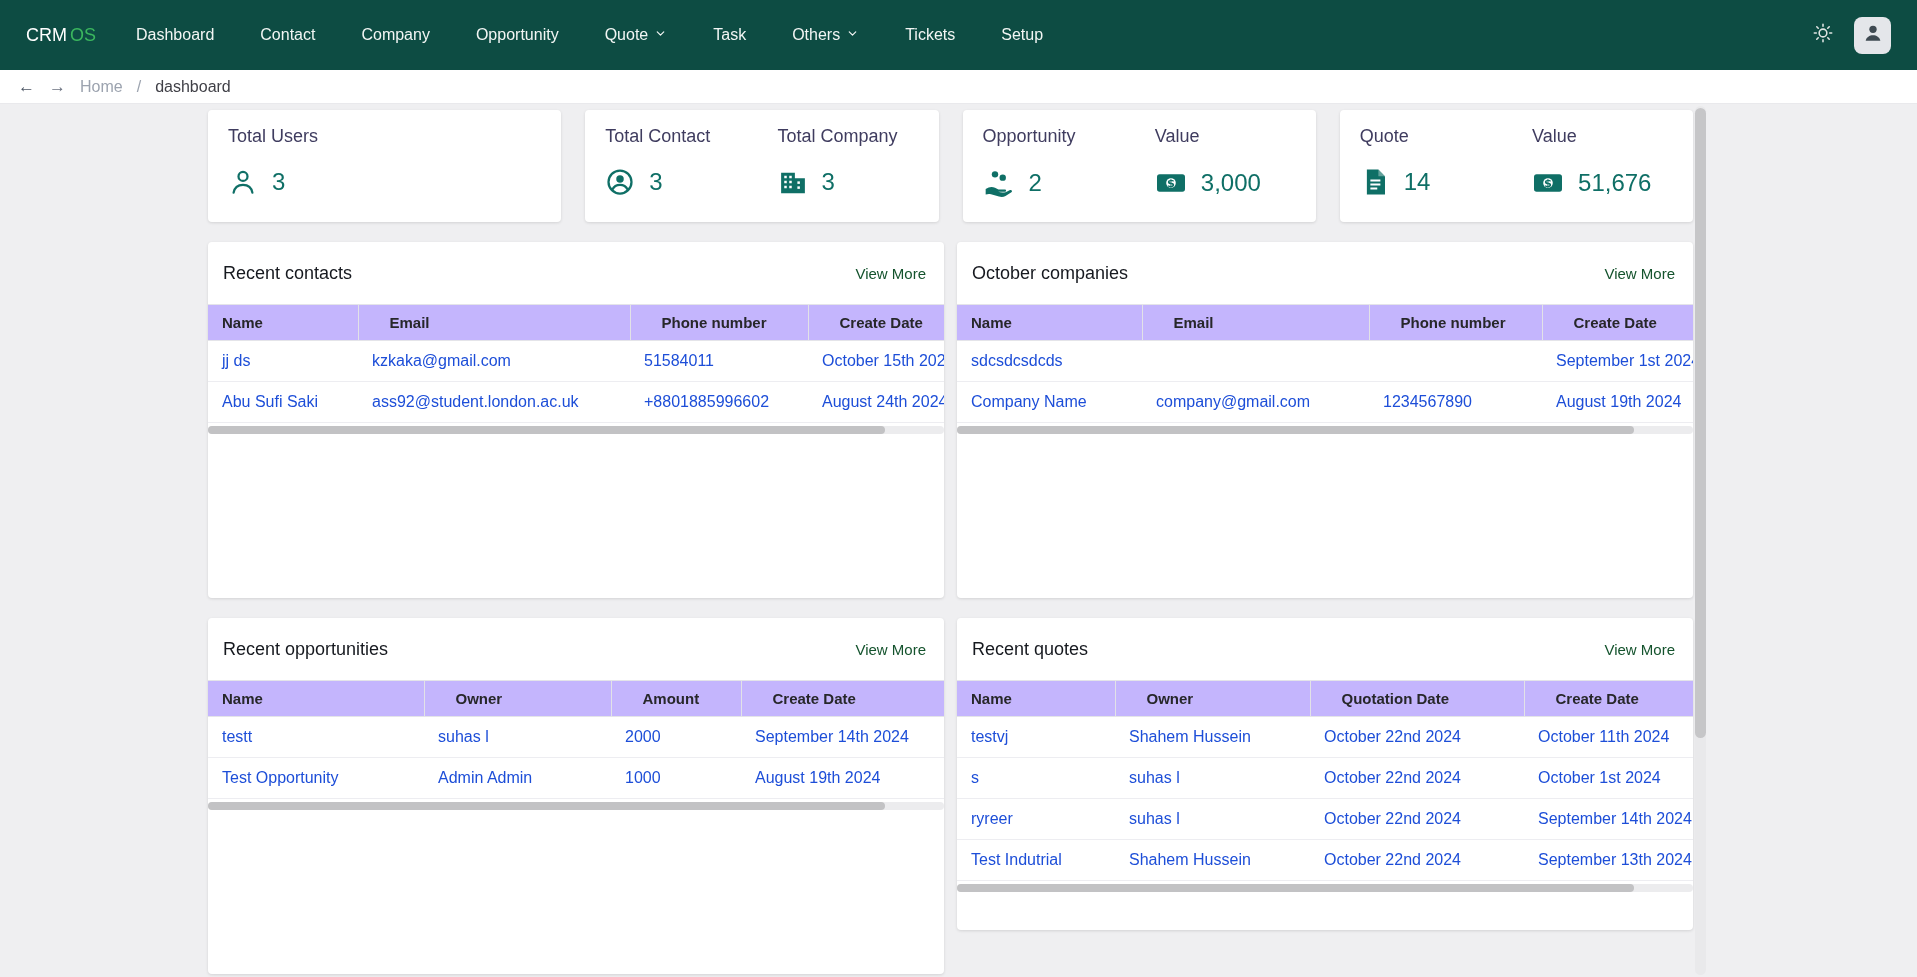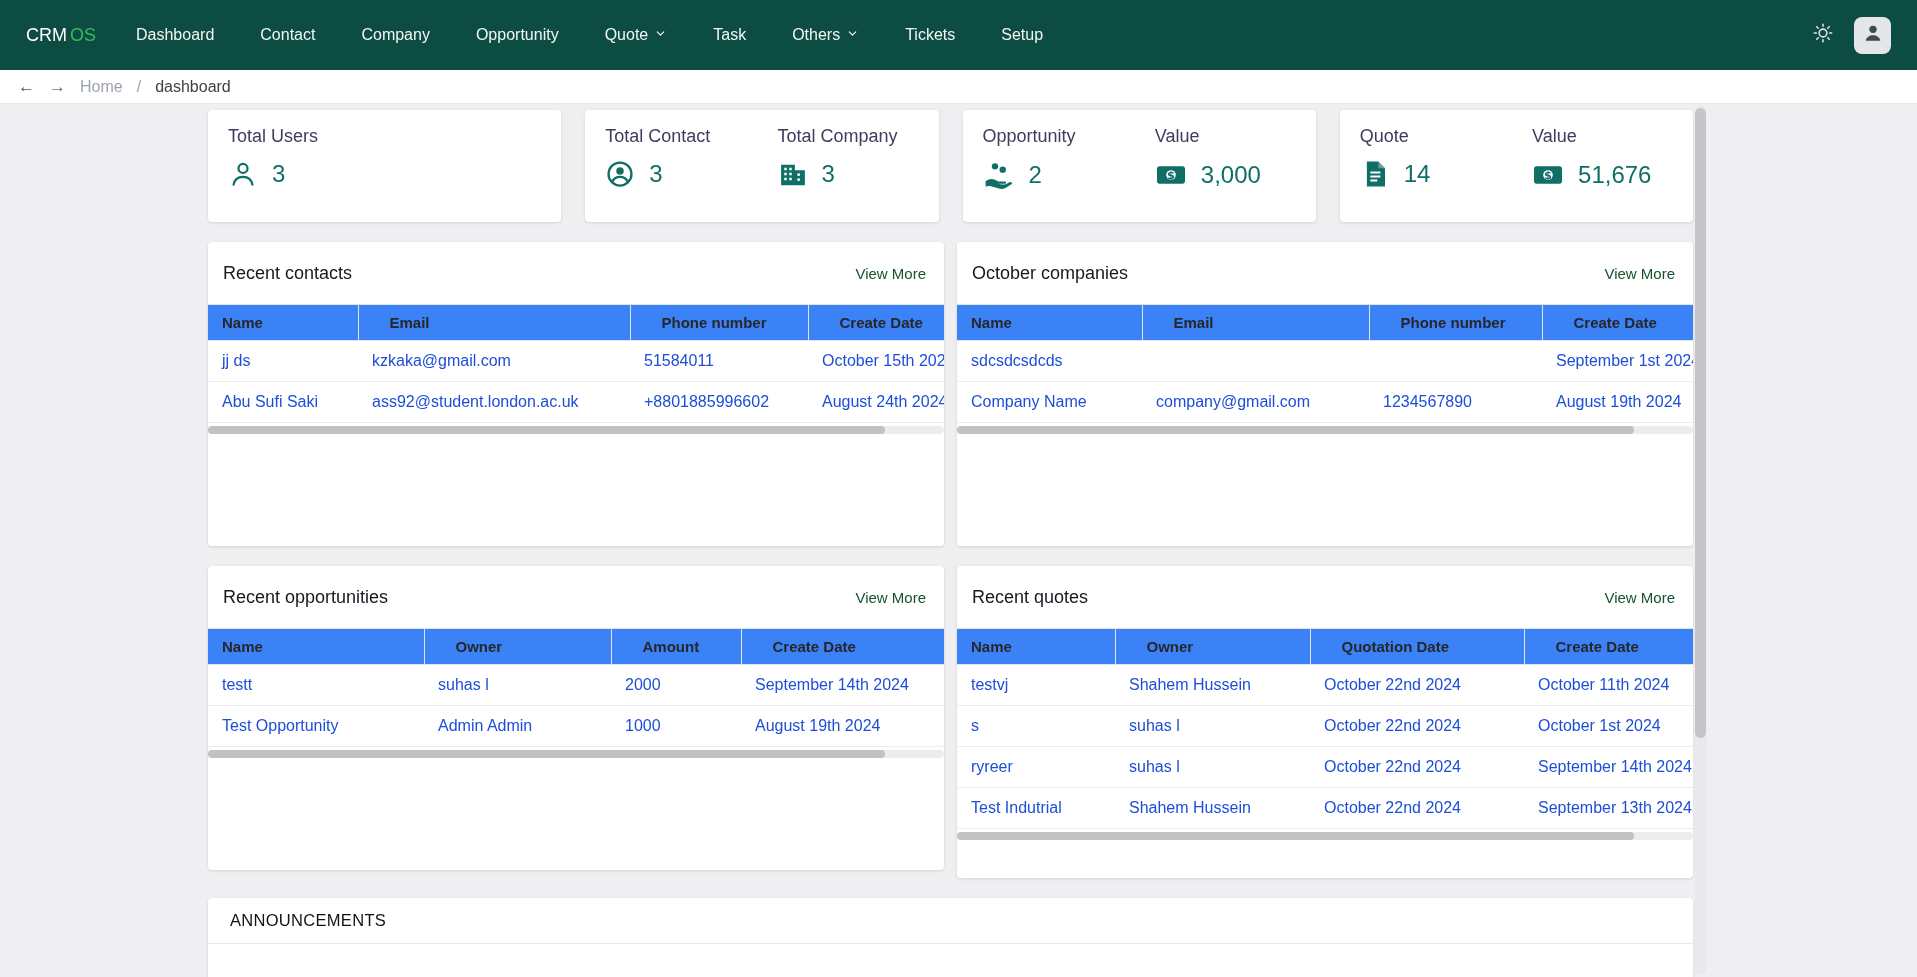--- a/index.html
+++ b/index.html
@@ -45,45 +45,45 @@
   
   .content { padding-top:6px; }
   .container { width:1485px; margin-left:208px; }
 
   
   .stat-row { display:flex; gap:24px; margin-bottom:20px; }
   .stat-card {
     flex:1; height:112px; background:#fff; border-radius:4px;
     box-shadow:0 1px 3px rgba(0,0,0,.12); padding:16px 20px; display:flex;
   }
-  .metric { display:flex; flex-direction:column; gap:12px; flex:1; }
+  .metric { display:flex; flex-direction:column; gap:20px; flex:1; }
   .stat-card.two .metric:first-child { flex:0 0 55%; }
   .metric-label { font-size:18px; color:#3f3c5f; }
   .metric-row { display:flex; align-items:center; gap:14px; color:#0f6f66; }
   .metric-value { font-size:24px; color:#0f6f66; }
   .stat-icon { display:flex; align-items:center; }
 
   
   .panel-row { display:flex; justify-content:space-between; align-items:flex-start; margin-bottom:20px; }
   .panel {
     width:736px; background:#fff; border-radius:4px;
     box-shadow:0 1px 3px rgba(0,0,0,.12); overflow:hidden;
   }
-  .panel.h296 { height:304px; }
+  .panel.h296 { height:356px; }
   .panel.h312 { height:312px; }
   .panel-header {
     height:62px; display:flex; align-items:center; justify-content:space-between;
     padding:0 18px 0 15px;
   }
   .panel-title { font-size:18px; color:#16191f; }
   .view-more { font-size:15px; color:#14532d; cursor:pointer; }
   .table-wrap { width:100%; overflow:hidden; }
   table.tbl { border-collapse:collapse; width:800px; table-layout:fixed; }
   .tbl thead th {
-    background:#3b82f6; border-top:1px solid #e4e4e9; border-bottom:1px solid #e4e4e9;
+    background:#c4b5fd; border-top:1px solid #e4e4e9; border-bottom:1px solid #e4e4e9;
     font-size:15px; font-weight:bold; color:#27272a; text-align:left;
     padding:9px 6px 9px 14px; white-space:nowrap;
   }
   .tbl thead th + th { border-left:1px solid #e2e2e7;padding-left:31px; }
   .tbl tbody td {
     font-size:16px; color:#1d4ed8; padding:11px 6px 11px 14px;
     border-bottom:1px solid #ededf1; white-space:nowrap; overflow:hidden;
   }
   .tbl tbody tr { cursor:pointer; }
   .hscroll { height:8px; background:#ececee; border-radius:4px; margin-top:3px; cursor:pointer; }

